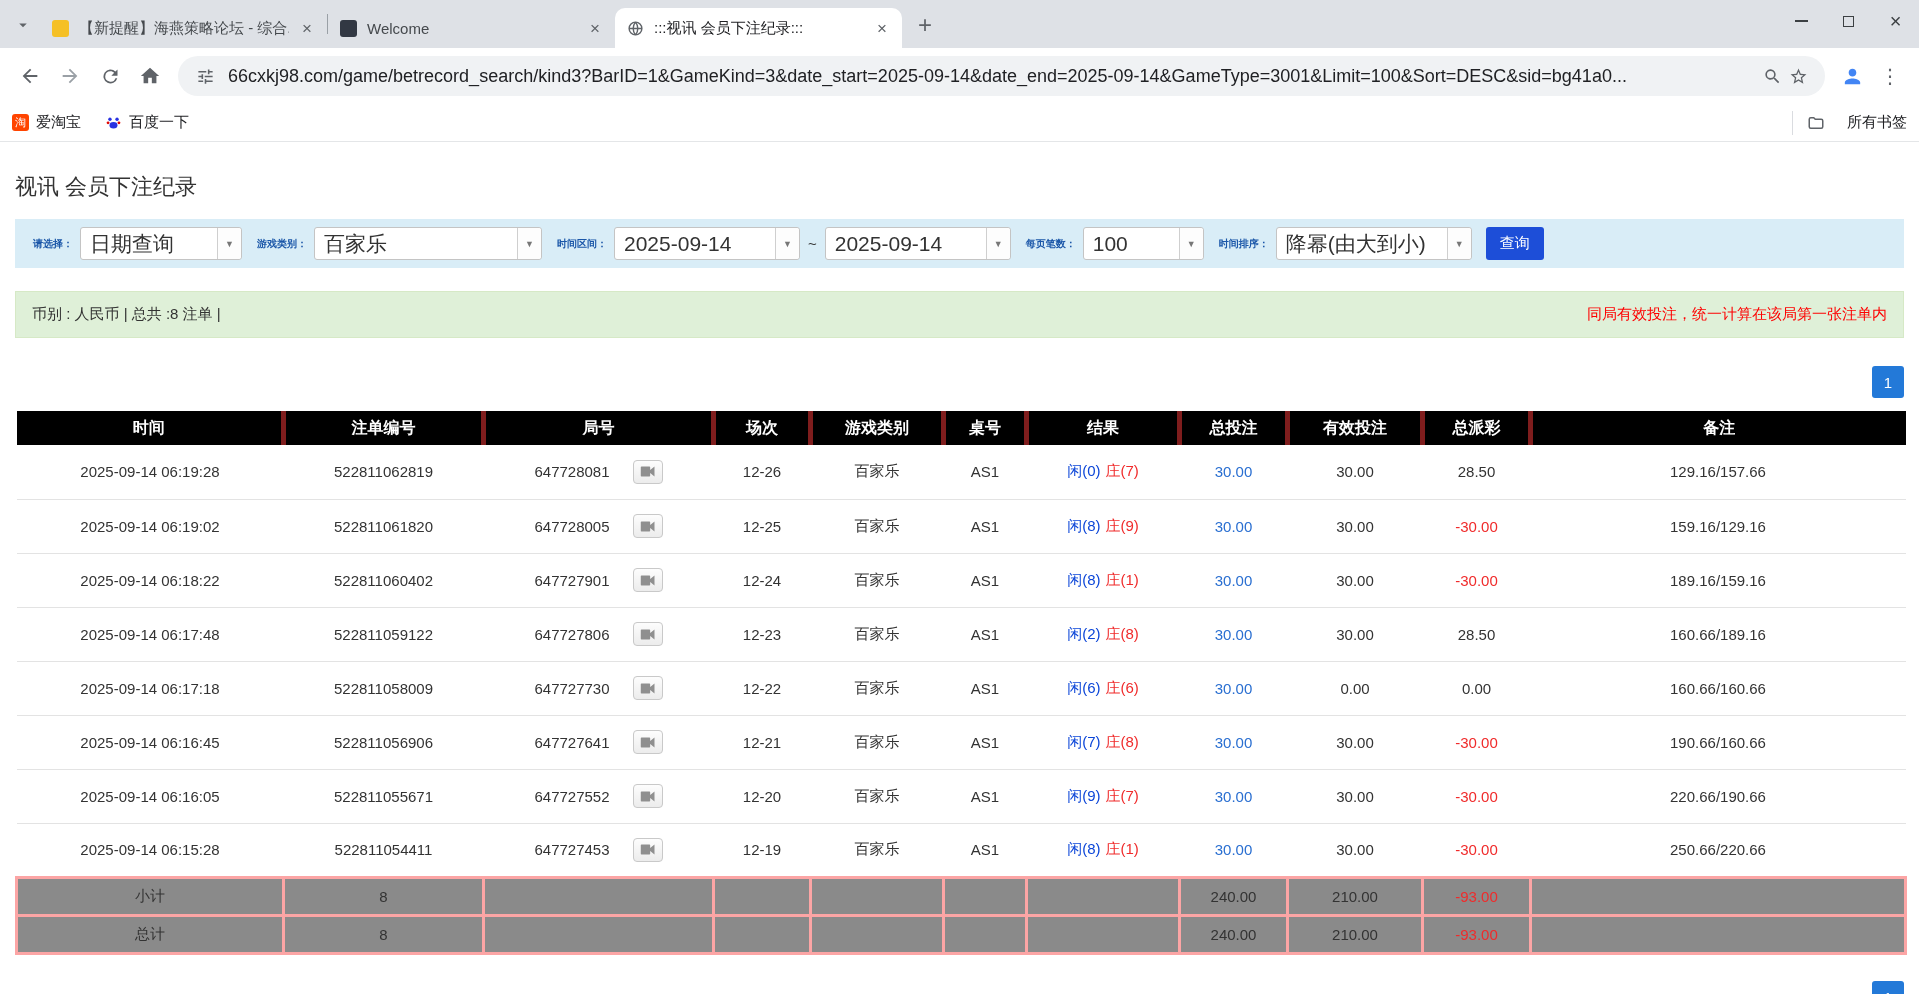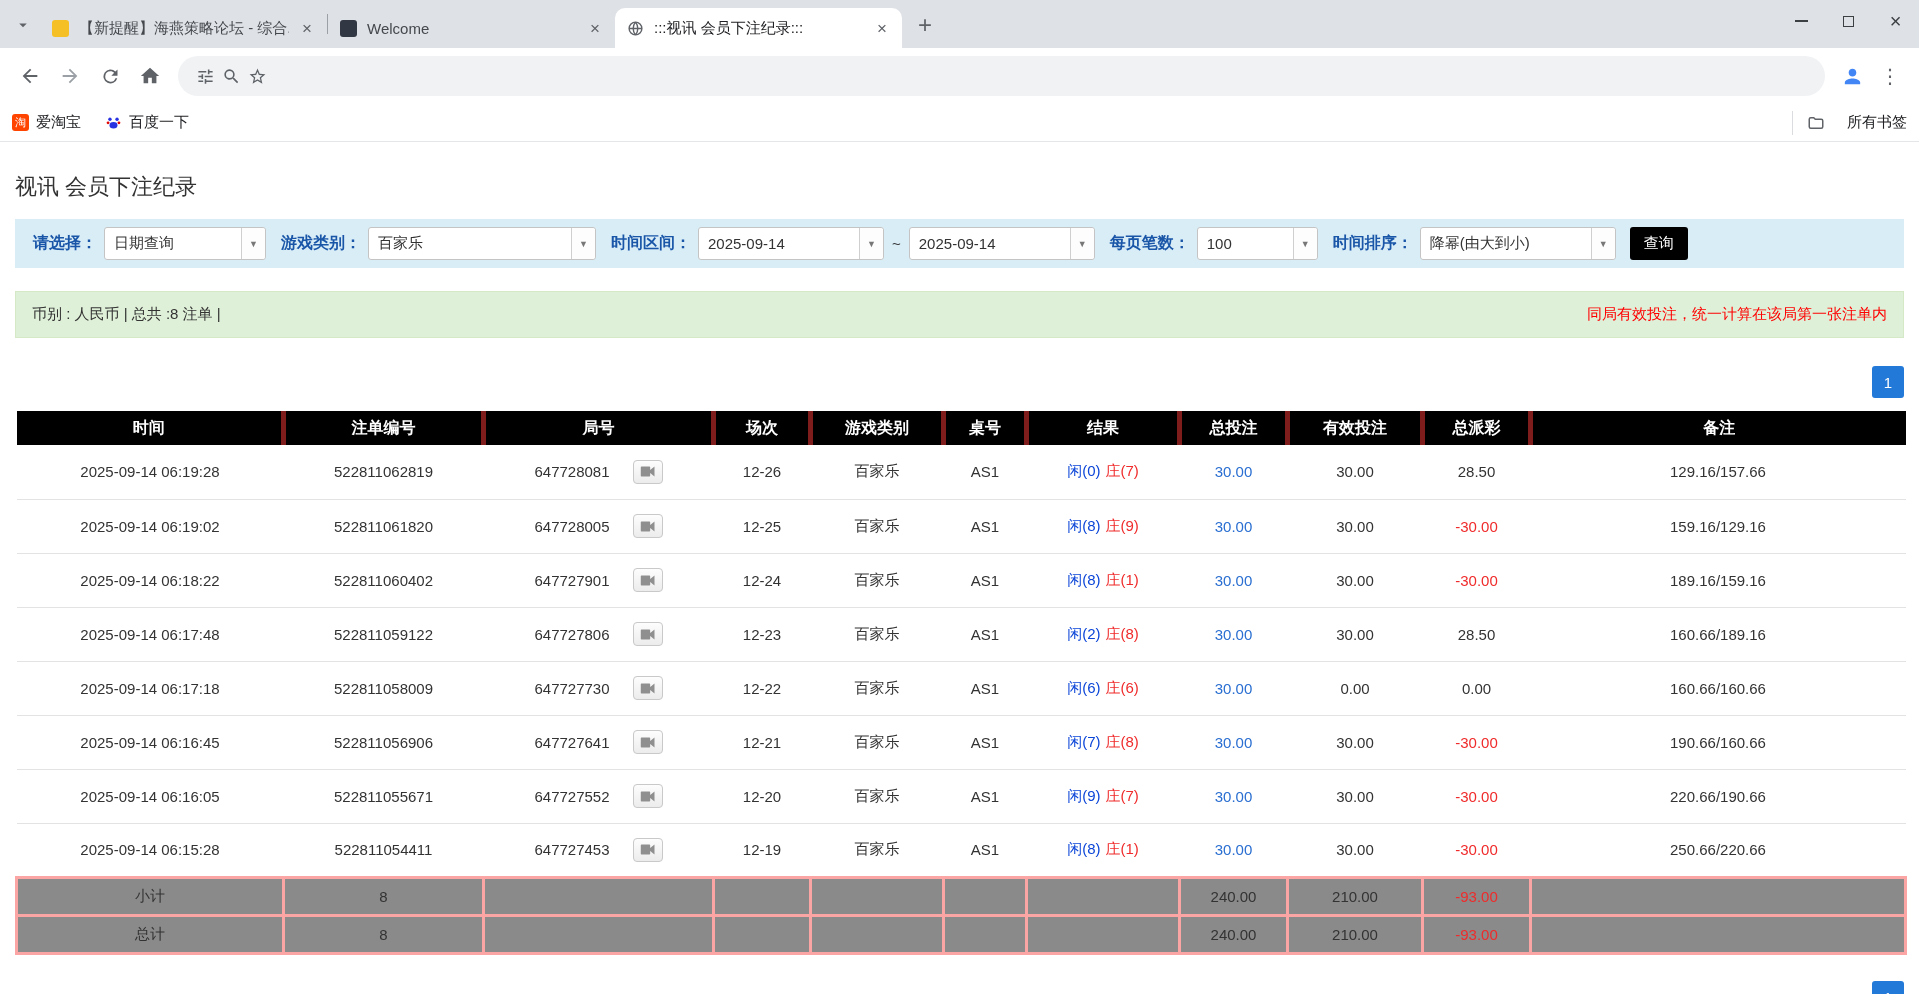--- a/index.html
+++ b/index.html
@@ -39,28 +39,28 @@
   .bm-icon.taobao { background:#ff4400; color:#fff; font-size:11px; }
   .bm-spacer { flex:1; }
   .all-bookmarks { display:flex; align-items:center; border-left:1px solid #dadce0; padding-left:14px; height:24px; }
   .all-bookmarks span { margin-left:22px; }
 
   
   .content { padding:0 15px; }
   .page-title { margin-top:30px; font-size:22px; font-weight:normal; color:#333; }
 
   .filter-bar { margin-top:17px; background:#d9edf7; height:49px; display:flex; align-items:center; padding:0 16px; }
-  .f-label { color:#1a56a8; font-weight:bold; font-size:16px; margin:0 7px 0 15px; white-space:nowrap; }
+  .f-label { color:#1a56a8; font-weight:bold; font-size:10px; margin:0 7px 0 15px; white-space:nowrap; }
   .f-label.first { margin-left:2px; }
   .combo { height:33px; background:#fff; border:1px solid #c4c4c4; border-radius:3px; display:flex; align-items:stretch; flex:none; }
-  .combo-text { flex:1; padding:0 9px; display:flex; align-items:center; font-size:15px; color:#333; white-space:nowrap; overflow:hidden; }
+  .combo-text { flex:1; padding:0 9px; display:flex; align-items:center; font-size:21px; color:#333; white-space:nowrap; overflow:hidden; }
   .combo-arrow { width:24px; border-left:1px solid #cfcfcf; display:flex; align-items:center; justify-content:center; color:#777; font-size:9px; background:#fdfdfd; border-radius:0 3px 3px 0; }
   .w-query{width:162px} .w-game{width:228px} .w-date{width:186px} .w-size{width:121px} .w-sort{width:196px}
   .range-sep { margin:0 8px; color:#333; font-size:15px; }
-  .search-btn { margin-left:14px; height:33px; padding:0 14px; background:#000000; color:#fff; font-size:15px; border:none; border-radius:3px; cursor:pointer; }
+  .search-btn { margin-left:14px; height:33px; padding:0 14px; background:#1d4ed8; color:#fff; font-size:15px; border:none; border-radius:3px; cursor:pointer; }
 
   .summary-bar { margin-top:23px; background:#dff0d8; border:1px solid #d6e9c6; height:47px; display:flex; align-items:center; padding:0 16px; font-size:15px; color:#333; }
   .summary-right { margin-left:auto; color:#fe0000; }
 
   .pagination-row { margin-top:28px; display:flex; justify-content:flex-end; }
   .page-btn { min-width:32px; height:32px; background:#2379d8; color:#fff; font-size:15px; display:flex; align-items:center; justify-content:center; border-radius:3px; border:none; cursor:pointer; }
 
   table.bet-table { width:100%; border-collapse:collapse; table-layout:fixed; margin-top:13px; }
   .bet-table thead th { background:#000; color:#fff; font-size:16px; font-weight:bold; height:34px; text-align:center; border-right:5px solid #7f1d1d; }
   .bet-table thead th:last-child { border-right:none; }
@@ -142,20 +142,21 @@
     <svg viewBox="0 0 24 24" width="22" height="22" fill="#5f6368">
         <path d="M10 20v-6h4v6h5v-8h3L12 3 2 12h3v8z"></path>
       </svg>
   </div>
   <div class="omnibox">
     <span class="omni-icon">
       <svg viewBox="0 0 24 24" width="19" height="19" fill="#5f6368">
           <path d="M3 17v2h6v-2H3zM3 5v2h10V5H3zm10 16v-2h8v-2h-8v-2h-2v6h2zM7 9v2H3v2h4v2h2V9H7zm14 4v-2H11v2h10zm-6-4h2V7h4V5h-4V3h-2v6z"></path>
         </svg>
     </span>
+    <span class="url-text">66cxkj98.com/game/betrecord_search/kind3?BarID=1&amp;GameKind=3&amp;date_start=2025-09-14&amp;date_end=2025-09-14&amp;GameType=3001&amp;Limit=100&amp;Sort=DESC&amp;sid=bg41a0...</span>
     <span class="omni-icon">
       <svg viewBox="0 0 24 24" width="19" height="19" fill="#5f6368">
           <path d="M15.5 14h-.79l-.28-.27a6.5 6.5 0 1 0-.7.7l.27.28v.79l5 4.99L20.49 19l-4.99-5zm-6 0A4.5 4.5 0 1 1 14 9.5 4.5 4.5 0 0 1 9.5 14z"></path>
         </svg>
     </span>
     <span class="omni-icon">
       <svg viewBox="0 0 24 24" width="19" height="19" fill="#5f6368">
           <path d="M22 9.24l-7.19-.62L12 2 9.19 8.62 2 9.24l5.46 4.73L5.82 21 12 17.27 18.18 21l-1.63-7.03L22 9.24zM12 15.4l-3.76 2.27 1-4.28-3.32-2.88 4.38-.38L12 6.1l1.71 4.04 4.38.38-3.32 2.88 1 4.28L12 15.4z"></path>
         </svg>
     </span>

